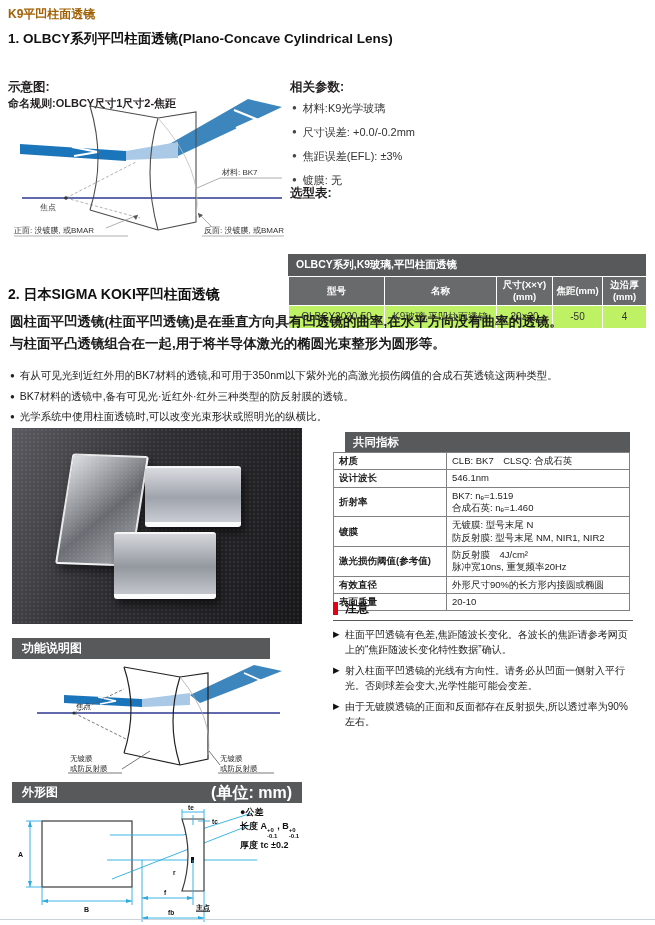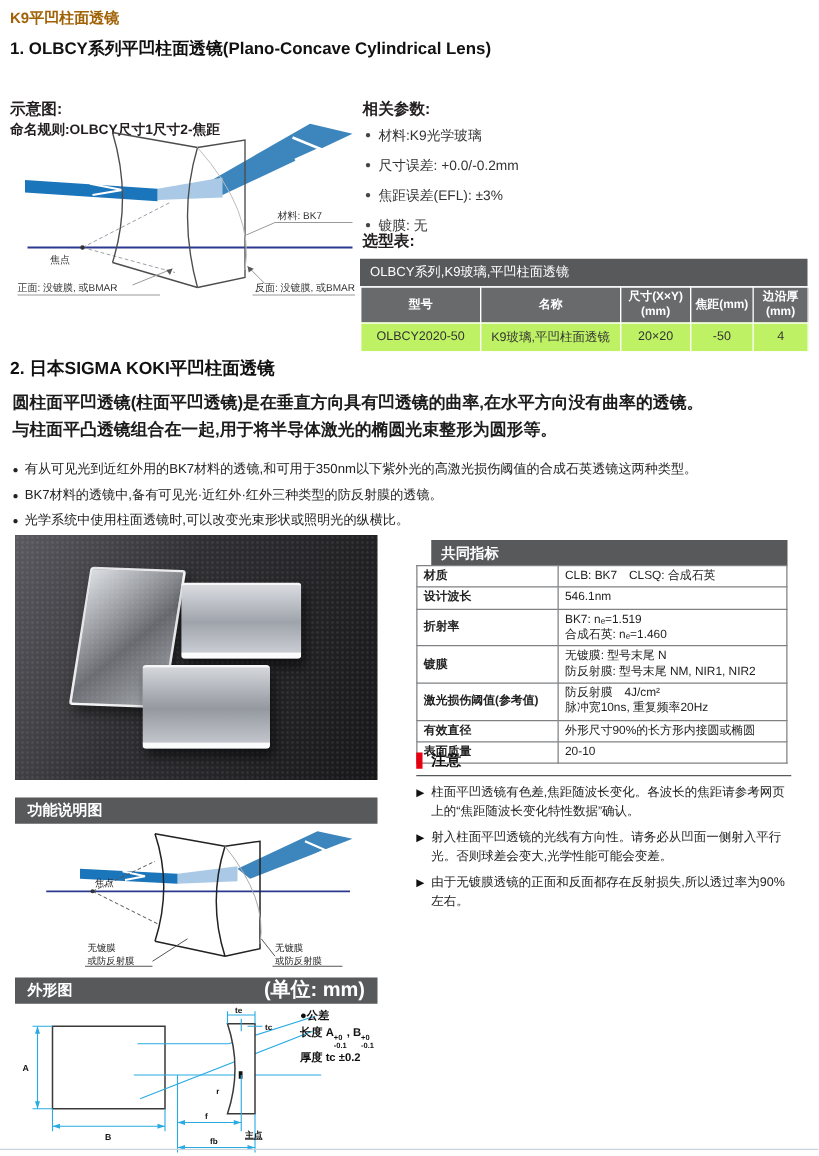--- a/index.html
+++ b/index.html
@@ -6,21 +6,21 @@
   #page{position:relative;width:655px;height:925px;background:#fff;overflow:hidden;
         font-family:"Liberation Sans","DejaVu Sans",sans-serif;color:#231f20;}
   .abs{position:absolute;}
   .green-title{color:#a16207;font-weight:bold;font-size:12px;}
   .h1{font-weight:bold;font-size:13.5px;color:#111;}
   .naming{font-weight:bold;font-size:11px;margin-top:40px;}
   .blk-label{font-weight:bold;font-size:12.5px;}
   .param-item{font-size:11px;color:#333;margin-bottom:9px;display:flex;}
   .param-item .dot{font-size:8px;margin:2px 6px 0 0;color:#444;}
   
-  .sel-title{background:#58595b;color:#fff;font-weight:normal;font-size:10.5px;padding:4px 8px;}
+  .sel-title{background:#58595b;color:#fff;font-weight:bold;font-size:10.5px;padding:4px 8px;margin-top:47px;}
   table.sel{border-collapse:collapse;width:100%;table-layout:fixed;}
   table.sel th{background:#696a6c;color:#fff;font-weight:bold;font-size:9.5px;border:1px solid #fff;
                padding:2px 1px;text-align:center;white-space:pre-line;line-height:1.25;}
   table.sel td{background:#bef264;color:#333;font-size:10px;border:1px solid #fff;
                padding:4px 1px;text-align:center;}
   
   .intro{font-size:13.5px;font-weight:600;line-height:1.6;white-space:pre-line;color:#1c1c1c;}
   .s2bullet{font-size:10.5px;color:#222;display:flex;margin-bottom:6px;line-height:1.4;}
   .s2bullet .dot{font-size:8px;margin:2px 5px 0 0;color:#222;}
   
@@ -234,21 +234,21 @@
     <div class="notice-item">
         <span class="mk">▶</span>
         <span>射入柱面平凹透镜的光线有方向性。请务必从凹面一侧射入平行光。否则球差会变大,光学性能可能会变差。</span>
       </div>
     <div class="notice-item">
         <span class="mk">▶</span>
         <span>由于无镀膜透镜的正面和反面都存在反射损失,所以透过率为90%左右。</span>
       </div>
   </div>
 
-  <div class="abs darkbar" style="left:12px;top:638px;width:290px;">
+  <div class="abs darkbar" style="left:12px;top:638px;width:258px;">
     <span>功能说明图</span>
   </div>
   <svg class="abs" style="left:12px;top:661px;" width="290" height="118" viewBox="0 0 290 118">
     <polygon points="178,34 242,4 270,10 188,42" fill="#3c86bd"></polygon>
     <polyline points="232,12 248,19 234,26" stroke="#fff" stroke-width="1.8" fill="none"></polyline>
     <polygon points="130,38 178,32 178,44 130,46" fill="#a9c9e6"></polygon>
     <polygon points="52,34 130,38 130,46 52,42" fill="#1b75bb"></polygon>
     <polyline points="86,36 104,40 88,43" stroke="#fff" stroke-width="1.5" fill="none"></polyline>
     <line x1="25" y1="52" x2="268" y2="52" stroke="#2b3990" stroke-width="1.4"></line>
     <g stroke="#555" stroke-width="0.8" stroke-dasharray="3,2" fill="none">

